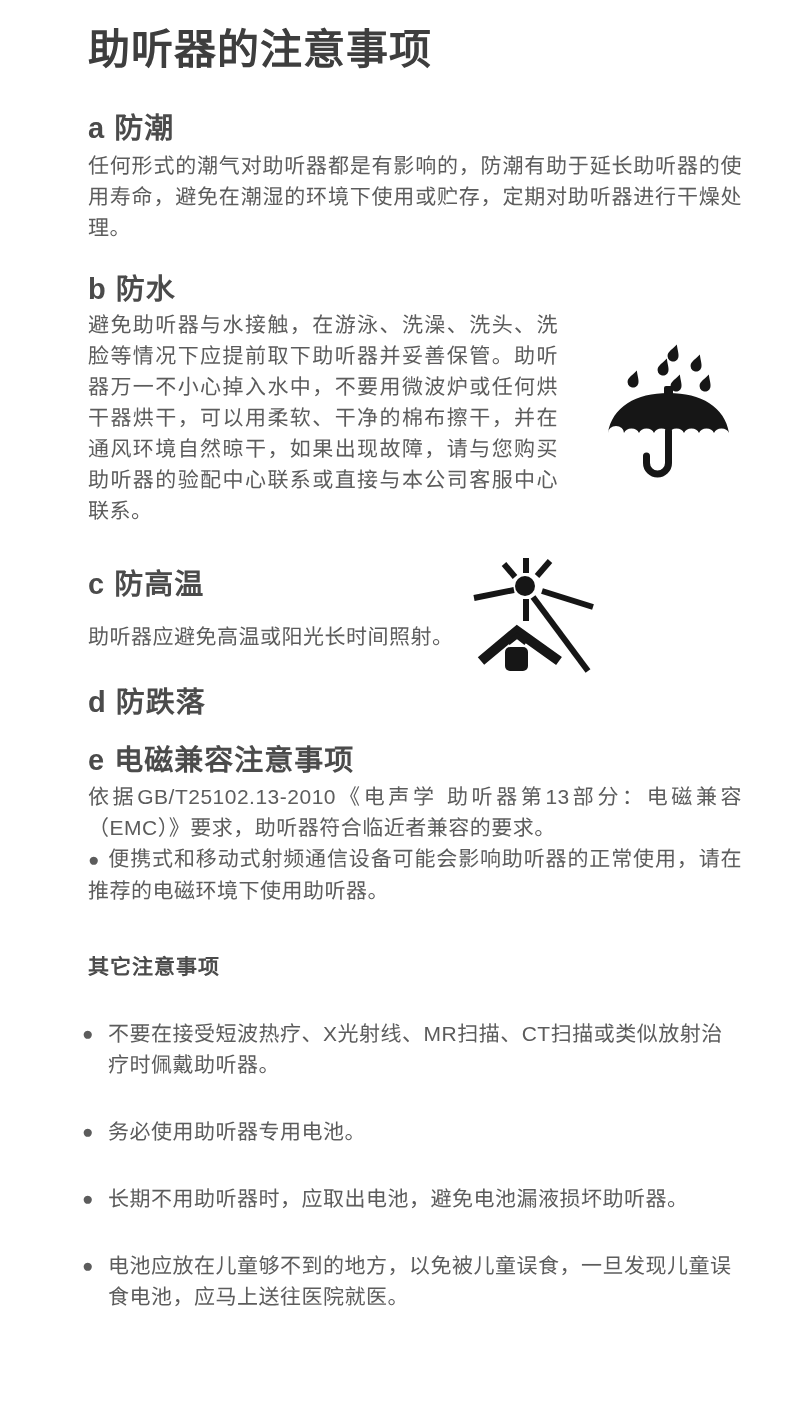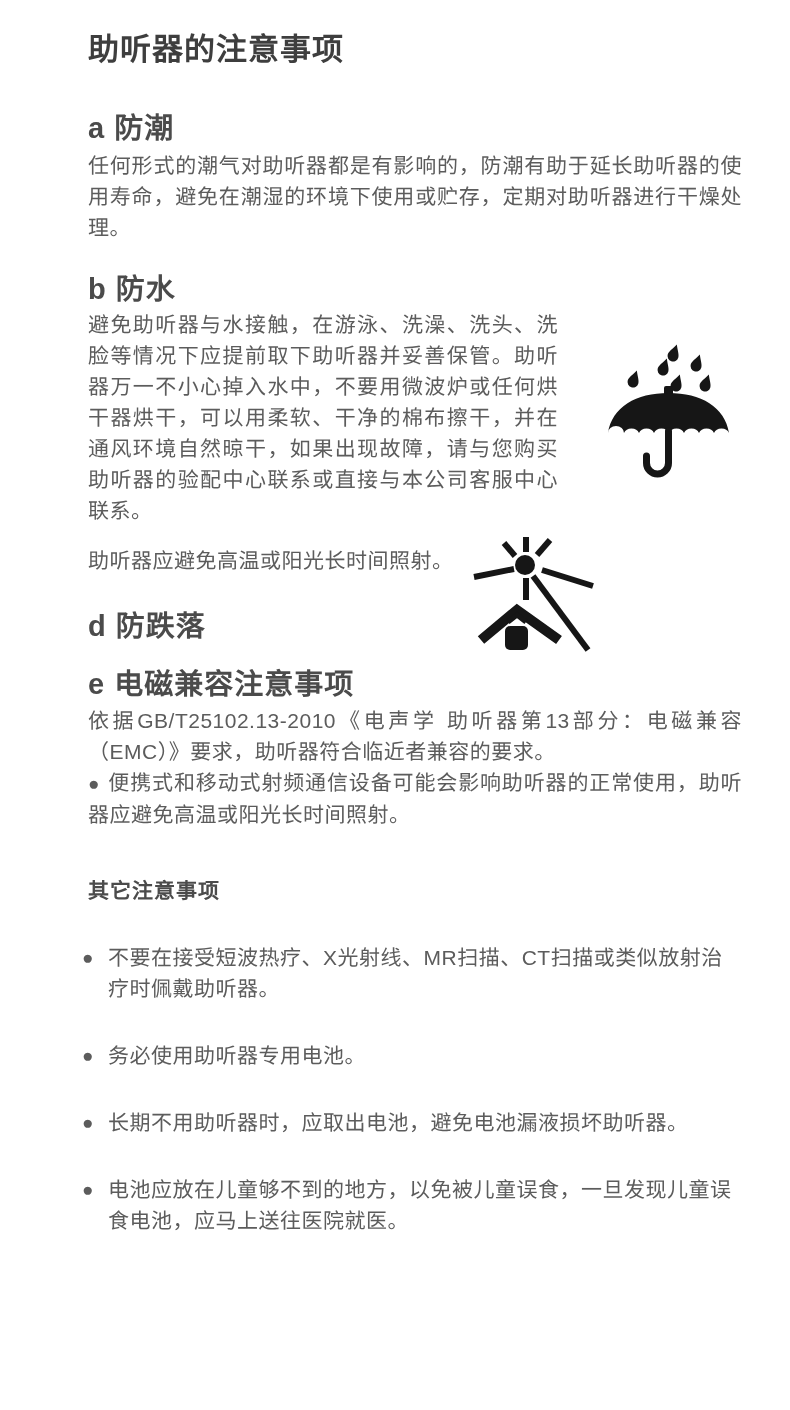--- a/index.html
+++ b/index.html
@@ -9,21 +9,21 @@
     margin:0 auto;
     background:#ffffff;
     font-family:"Liberation Sans","DejaVu Sans",sans-serif;
     color:#5c5c5c;
     overflow:hidden;
     box-sizing:border-box;
     padding:30px 48px 0 88px;
   }
   h1.doc-title{
     margin:0;
-    font-size:31px;
+    font-size:42px;
     line-height:40px;
     font-weight:700;
     color:#3e3e3e;
     letter-spacing:1px;
   }
   section{position:relative;}
   h2.sec-heading{
     margin:0;
     font-size:29px;
     line-height:36px;
@@ -112,20 +112,21 @@
                    A8,7 0 0 0 50,90 A8,7 0 0 0 35,90
                    A8,7 0 0 0 20,90 A8,7 0 0 0 4,90 Z"></path>
         </g>
 
         <path d="M64.5,88 L64.5,120 A11,11 0 0 1 42.5,120 L42.5,113" fill="none" stroke="#161616" stroke-width="7" stroke-linecap="round"></path>
       </svg>
     </span>
   </section>
 
   <section id="sec-heat">
+    <h2 class="sec-heading">c 防高温</h2>
     <p class="body-text">助听器应避免高温或阳光长时间照射。</p>
     <span class="pictogram" id="sun-icon">
       <svg width="127" height="118" viewBox="0 0 127 118" xmlns="http://www.w3.org/2000/svg">
         <g stroke="#161616" stroke-width="6" fill="none">
           <line x1="55" y1="16" x2="55" y2="1"></line>
           <line x1="44" y1="20" x2="33" y2="7"></line>
           <line x1="66" y1="19" x2="79" y2="4"></line>
           <line x1="43" y1="33" x2="3" y2="41"></line>
           <line x1="71" y1="34" x2="122" y2="50"></line>
           <line x1="62" y1="40" x2="117" y2="114"></line>
@@ -141,21 +142,21 @@
     </span>
   </section>
 
   <section id="sec-drop">
     <h2 class="sec-heading">d 防跌落</h2>
   </section>
 
   <section id="sec-emc">
     <h2 class="sec-heading">e 电磁兼容注意事项</h2>
     <p class="body-text">依据GB/T25102.13-2010《电声学 助听器第13部分：电磁兼容（EMC）》要求，助听器符合临近者兼容的要求。</p>
-    <p class="body-text inline-bullet"><span class="bullet-dot">●</span><span>便携式和移动式射频通信设备可能会影响助听器的正常使用，助听器应避免高温或阳光长时间照射。</span></p>
+    <p class="body-text inline-bullet"><span class="bullet-dot">●</span><span>便携式和移动式射频通信设备可能会影响助听器的正常使用，请在推荐的电磁环境下使用助听器。</span></p>
   </section>
 
   <section id="sec-other">
     <h2 class="sec-heading">其它注意事项</h2>
     <ul class="note-list">
       <li><span class="bullet-dot">●</span><span>不要在接受短波热疗、X光射线、MR扫描、CT扫描或类似放射治疗时佩戴助听器。</span></li>
       <li><span class="bullet-dot">●</span><span>务必使用助听器专用电池。</span></li>
       <li><span class="bullet-dot">●</span><span>长期不用助听器时，应取出电池，避免电池漏液损坏助听器。</span></li>
       <li><span class="bullet-dot">●</span><span>电池应放在儿童够不到的地方，以免被儿童误食，一旦发现儿童误食电池，应马上送往医院就医。</span></li>
 

